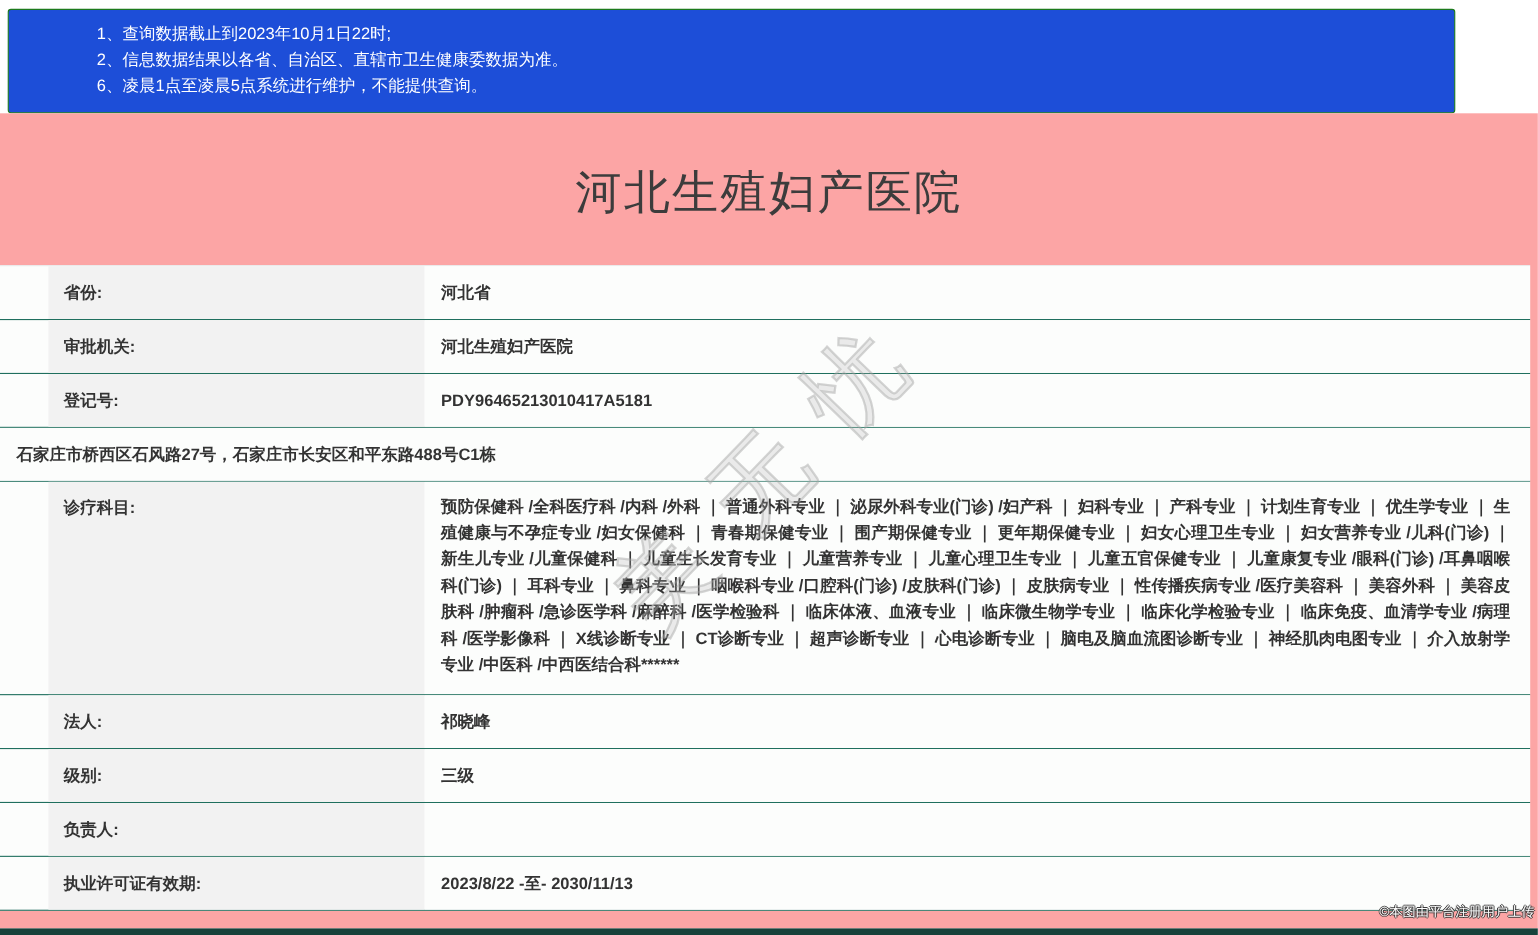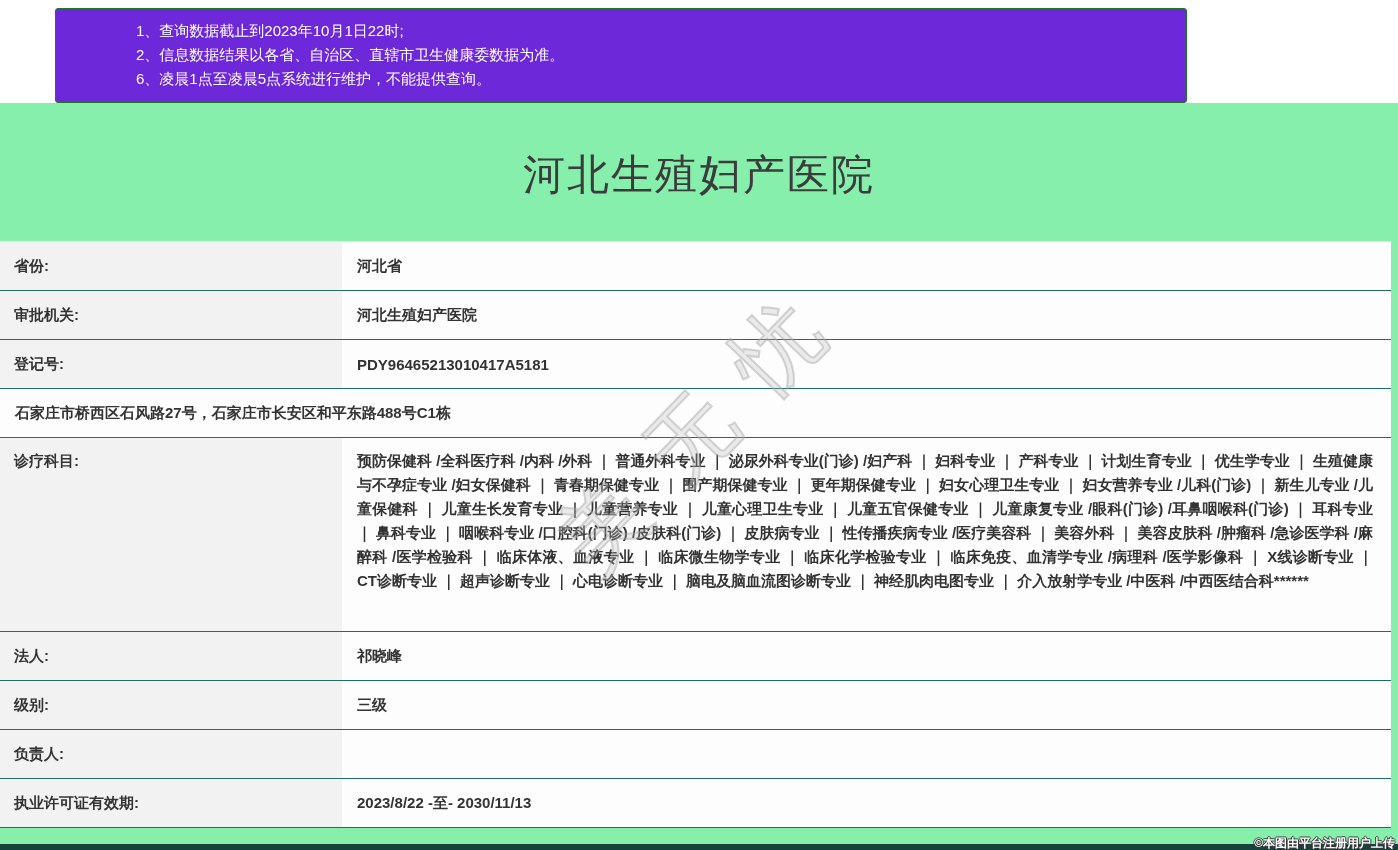--- a/index.html
+++ b/index.html
@@ -8,35 +8,34 @@
     width:1398px; height:850px;
     position:relative; overflow:hidden;
     background:#ffffff;
     font-family:"Liberation Sans","DejaVu Sans",sans-serif;
     color:#333;
   }
 
   
   .notice {
     position:absolute; left:7px; top:8px;
-    width:1132px; height:95px;
-    background:#6d28d9;
+    width:1316px; height:95px;
+    background:#1d4ed8;
     border:1px solid #1c7a1c;
     border-radius:3px;
     color:#fff;
     padding:10px 20px 0 80px;
-    margin-left:48px;
   }
   .notice-item { font-size:15px; line-height:24px; white-space:nowrap; }
 
   
   .main {
     position:absolute; left:0; top:103px;
     width:1398px; height:741px;
-    background:#86efac;
+    background:#fca5a5;
   }
   .page-title {
     position:absolute; top:44px; left:0; width:100%;
     text-align:center;
     font-size:42px; font-weight:400; color:#3c3c3c;
     letter-spacing:2px;
   }
 
   
   .info-table {
@@ -44,21 +43,21 @@
     width:1391px;
     border-top:1px solid #e9e9e9;
     background:#fcfdfc;
   }
   .row { display:flex; border-bottom:1px solid #1f6f5e; min-height:49px; }
   .row-label {
     width:342px; flex-shrink:0;
     background:#f2f2f2;
     display:flex; align-items:center;
     padding-left:14px;
-    font-size:15px; font-weight:bold; color:#333;
+    font-size:15px; font-weight:bold; color:#333;margin-left:44px;
   }
   .row-value {
     flex:1;
     background:#fcfdfc;
     display:flex; align-items:center;
     padding:0 18px 0 15px;
     font-size:15px; color:#333;font-weight:bold;
   }
   .row.tall { min-height:194px; }
   .row.tall .row-label { align-items:flex-start; padding-top:14px;text-align:right; }
@@ -84,26 +83,25 @@
   }
 
   
   .footer-bar {
     position:absolute; left:0; bottom:0;
     width:1398px; height:6px;
     background:#16423b;
     z-index:5;
   }
   .footer-credit {
-    position:absolute; right:3px; bottom:0;
+    position:absolute; right:3px; bottom:14px;
     font-size:12px; line-height:14px;
     color:#fff;
     text-shadow:-1px 0 0 #3a3a3a, 1px 0 0 #3a3a3a, 0 -1px 0 #3a3a3a, 0 1px 0 #3a3a3a;
     z-index:6;
-    font-weight:bold;
   }
 </style>
 </head>
 <body>
 
 <div class="notice">
   <div class="notice-item">1、查询数据截止到2023年10月1日22时;</div>
   <div class="notice-item">2、信息数据结果以各省、自治区、直辖市卫生健康委数据为准。</div>
   <div class="notice-item">6、凌晨1点至凌晨5点系统进行维护，不能提供查询。</div>
 </div>

